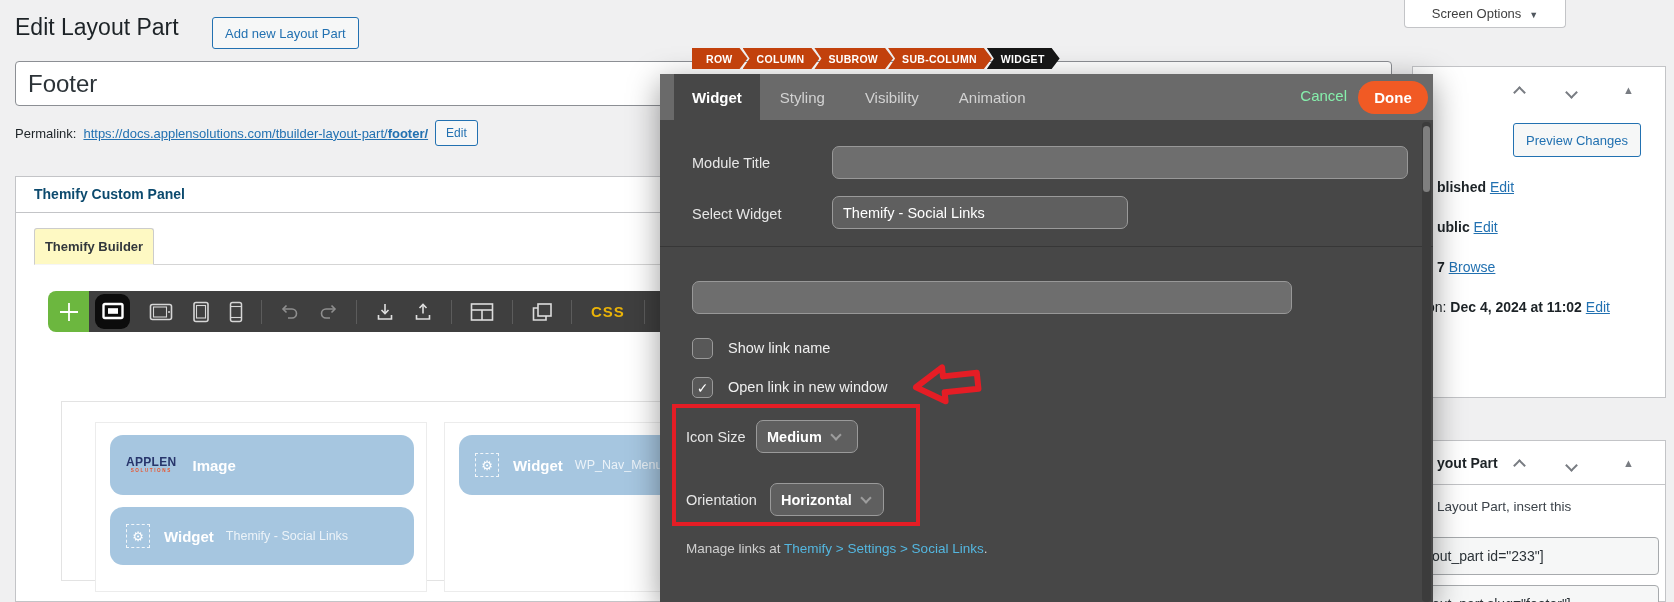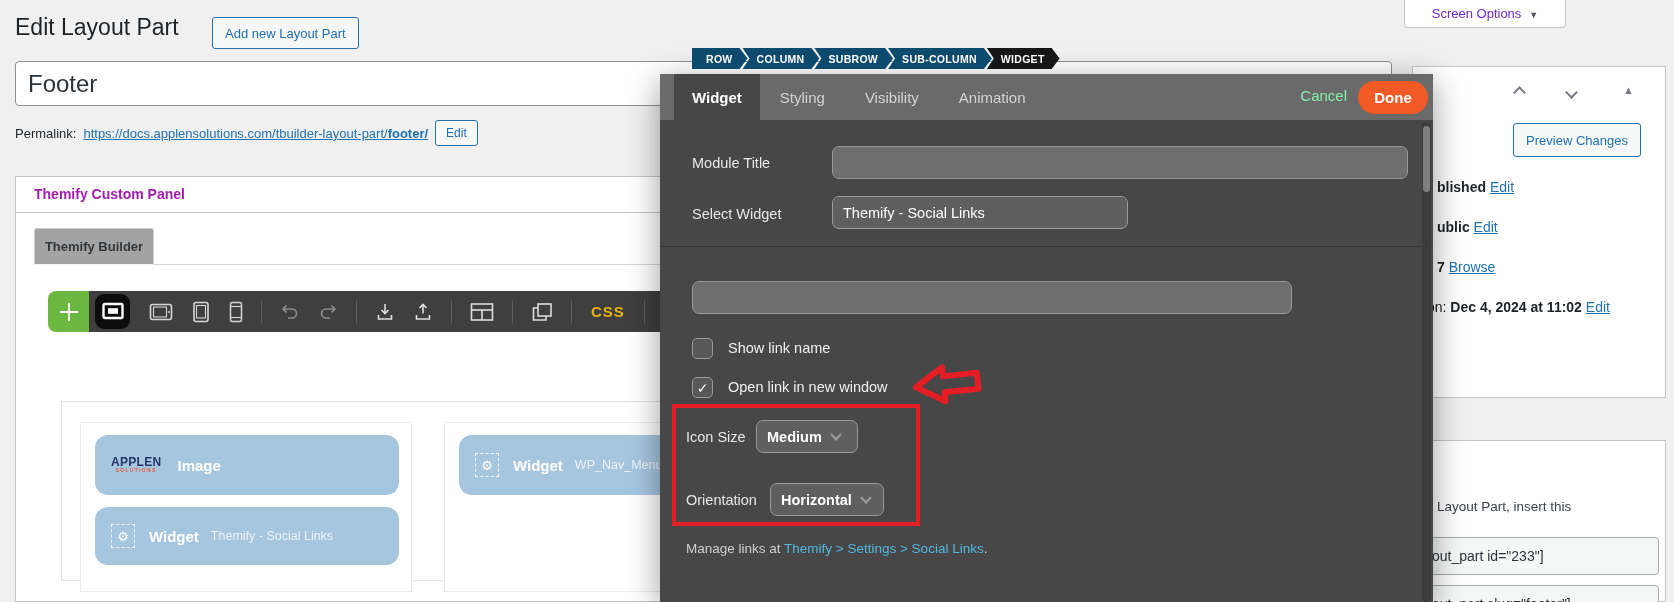--- a/index.html
+++ b/index.html
@@ -19,46 +19,46 @@
   .title-input{left:15px;top:61px;width:1377px;height:45px;border:1px solid #8c8f94;border-radius:4px;
     background:#fff;font-size:24px;padding:3px 12px;color:#2c3338;font-family:"Liberation Sans",sans-serif;}
   .permalink{left:15px;top:120px;display:flex;align-items:center;gap:7px;font-size:13px;}
   .permalink .lab{font-weight:400;color:#1d2327;}
   a.wp-link{color:var(--accent_blue);text-decoration:underline;cursor:pointer;}
   .pl-edit{height:26px;padding:0 10px;font-size:12px;}
 
   
   .so-btn{left:1404px;top:0;width:162px;height:28px;background:#fff;border:1px solid #c3c4c7;border-top:none;
     border-radius:0 0 4px 4px;display:flex;align-items:center;justify-content:center;gap:8px;
-    font-size:13px;color:#6d28d9;cursor:pointer;}
+    font-size:13px;color:#404040;cursor:pointer;}
   .so-btn .caret::after{content:"▼";font-size:9px;color:#50575e;}
 
   
   .panel{left:15px;top:176px;width:1377px;height:426px;background:#fff;border:1px solid #c3c4c7;}
-  .panel-h{left:18px;top:9px;font-size:14px;font-weight:700;color:#a21caf;}
+  .panel-h{left:18px;top:9px;font-size:14px;font-weight:700;color:#0c4a6e;}
   .panel-rule{left:0;top:35px;width:100%;height:1px;background:#c3c4c7;}
-  .b-tab{left:18px;top:51px;width:120px;height:37px;background:#a3a3a3;border:1px solid #ccc;border-bottom:1px solid #f5f5f5;
+  .b-tab{left:18px;top:51px;width:120px;height:37px;background:#fef9c3;border:1px solid #ccc;border-bottom:1px solid #f5f5f5;
     border-radius:3px 3px 0 0;display:flex;align-items:center;justify-content:center;
     font-size:13px;font-weight:700;color:#32373c;cursor:pointer;z-index:2;}
   .tab-rule{left:18px;top:87px;width:1340px;height:1px;background:#d5d5d5;}
 
   
   .tb-plus{left:32px;top:114px;width:41px;height:41px;background:var(--builder_green);border-radius:8px 0 0 8px;
     display:flex;align-items:center;justify-content:center;cursor:pointer;}
   .tb-bar{left:73px;top:114px;width:1287px;height:41px;background:#3f3f3f;display:flex;align-items:center;padding-left:6px;}
   .chip{width:35px;height:35px;border-radius:9px;display:flex;align-items:center;justify-content:center;margin-right:10px;cursor:pointer;}
   .chip.active{background:#0c0c0c;}
   .tbi{display:flex;align-items:center;justify-content:center;margin:0 9px;cursor:pointer;}
   .tb-sep{width:1px;height:24px;background:#5c5c5c;margin:0 9px;}
   .tb-css{font-size:15px;font-weight:700;letter-spacing:1px;color:#eab308;margin:0 10px;cursor:pointer;}
 
   
   .canvas{left:45px;top:224px;width:1288px;height:180px;background:#fff;border:1px solid #e3e3e3;}
   .bcol{position:absolute;top:20px;height:170px;width:332px;border:1px solid #ececec;background:#fff;}
-  .c1{left:18px;} .c2{left:382px;}
+  .c1{left:33px;} .c2{left:382px;}
   .module{position:absolute;left:14px;width:304px;height:60px;background:var(--module_blue);border-radius:13px;
     display:flex;align-items:center;padding:0 16px;cursor:pointer;}
   .mod-label{color:#fff;font-weight:700;font-size:15px;margin-right:12px;}
   .mod-detail{color:rgba(255,255,255,.78);font-size:12.5px;}
   .gear{width:24px;height:24px;border:1px dashed rgba(255,255,255,.85);display:flex;align-items:center;justify-content:center;margin-right:14px;flex:none;}
   .gear::before{content:"⚙";color:#fff;font-size:13px;}
   .logo{display:flex;flex-direction:column;align-items:center;margin-right:16px;line-height:1;flex:none;}
   .logo-top{font-size:12px;font-weight:800;color:#27356b;letter-spacing:.3px;}
   .logo-bot{font-size:4.6px;font-weight:700;color:#e8542d;letter-spacing:1.6px;margin-top:1px;}
 
@@ -78,21 +78,21 @@
   .btn-update{position:absolute;right:16px;top:14px;height:34px;padding:0 16px;background:var(--accent_blue);
     border:1px solid var(--accent_blue);color:#fff;border-radius:3px;font-size:13.5px;display:flex;align-items:center;cursor:pointer;}
   .box2-head{position:absolute;left:0;top:0;width:100%;height:44px;border-bottom:1px solid #c3c4c7;}
   .box2-title{position:absolute;left:24px;top:14px;font-size:14px;font-weight:700;}
   .box2-desc{position:absolute;left:24px;top:58px;font-size:13.5px;color:#3c434a;}
   .code-input{position:absolute;left:8px;width:238px;height:38px;background:#f6f7f7;border:1px solid #a7aaad;border-radius:4px;
     font-size:14px;color:#2c3338;padding:0 10px;display:flex;align-items:center;white-space:nowrap;overflow:hidden;}
 
   
   .crumbs{left:692px;top:48px;display:flex;z-index:51;}
-  .crumb{height:21px;display:flex;align-items:center;background:#0c4a6e;color:#fff;font-size:10.5px;font-weight:700;
+  .crumb{height:21px;display:flex;align-items:center;background:#c2410c;color:#fff;font-size:10.5px;font-weight:700;
     letter-spacing:.3px;padding:0 15px 0 14px;cursor:pointer;
     clip-path:polygon(0 0,calc(100% - 8px) 0,100% 50%,calc(100% - 8px) 100%,0 100%,7px 50%);margin-right:-5px;}
   .crumb.first{clip-path:polygon(0 0,calc(100% - 8px) 0,100% 50%,calc(100% - 8px) 100%,0 100%);}
   .crumb.active{background:#161616;}
 
   
   .modal{left:660px;top:74px;width:773px;height:528px;background:#474747;z-index:50;
     box-shadow:0 8px 30px rgba(0,0,0,.4);}
   .m-head{position:absolute;left:0;top:0;width:100%;height:46px;background:#6a6a6a;display:flex;align-items:center;}
   .m-tab{height:46px;display:flex;align-items:center;padding:0 20px;font-size:15px;color:#d2d2d2;cursor:pointer;}
@@ -276,20 +276,26 @@
     <a class="wp-link">Browse</a>
   </div>
   <div class="srow" style="top:232px;left:14px;">
     <span>on: </span><b>Dec 4, 2024 at 11:02</b>
     <a class="wp-link">Edit</a>
   </div>
 
 </div>
 
 <div class="abs pbox box2">
+  <div class="box2-head">
+    <span class="box2-title">yout Part</span>
+    <span class="sort" style="right:136px;top:15px;"><span class="chev-up"></span></span>
+    <span class="sort" style="right:84px;top:15px;"><span class="chev-down"></span></span>
+    <span class="sort toggle" style="right:28px;top:12px;"></span>
+  </div>
   <div class="box2-desc">Layout Part, insert this</div>
   <div class="code-input" style="top:96px;">out_part id="233"]</div>
   <div class="code-input" style="top:144px;">out_part slug="footer"]</div>
 </div>
 
 <div class="abs crumbs">
   <span class="crumb first">ROW</span>
   <span class="crumb">COLUMN</span>
   <span class="crumb">SUBROW</span>
   <span class="crumb">SUB-COLUMN</span>

